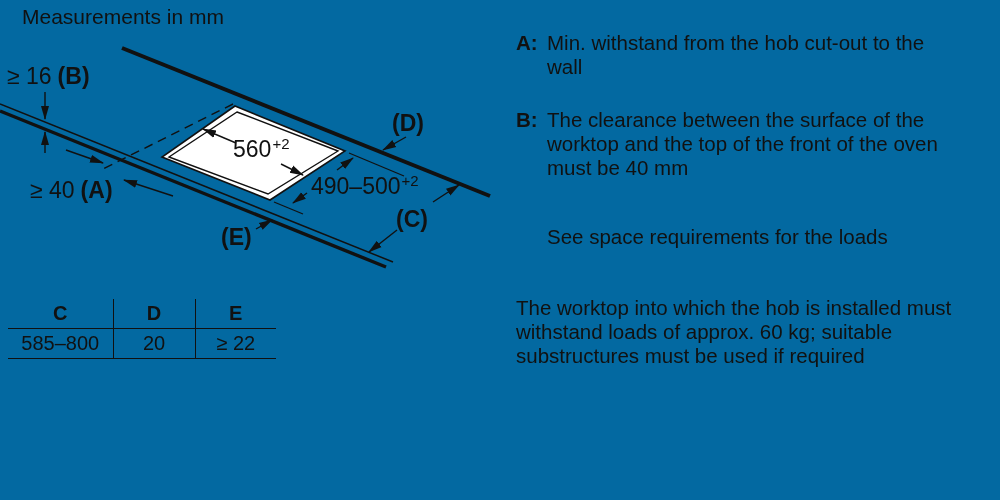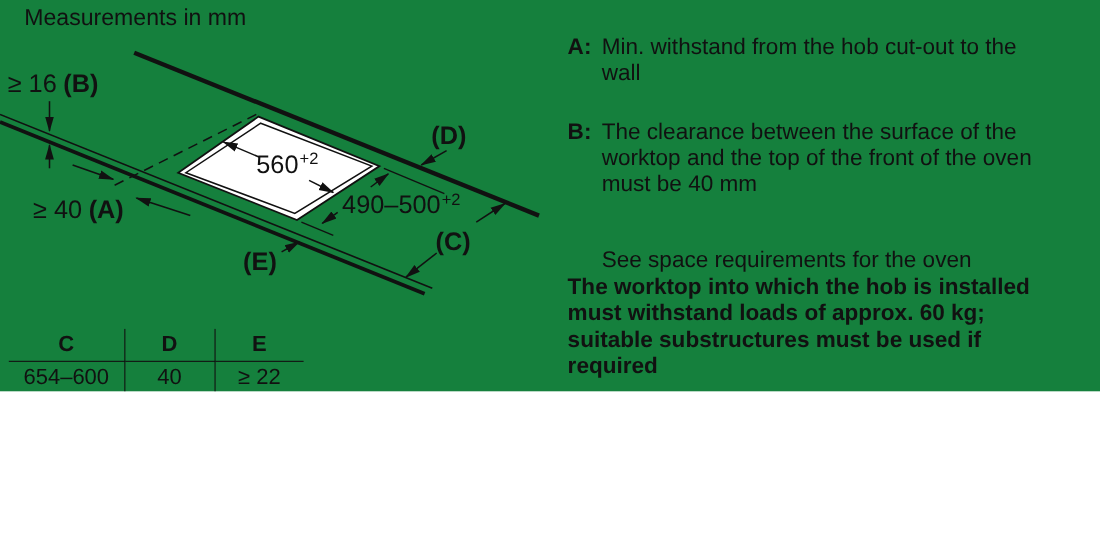--- a/index.html
+++ b/index.html
@@ -3,22 +3,22 @@
 <meta charset="utf-8">
 <style>
   html, body {
     margin: 0; padding: 0;
     background: #ffffff;
     font-family: "Liberation Sans", sans-serif;
     color: #111111;
   }
   .page {
     position: relative;
-    width: 1000px; height: 356px;
-    background: #15803d;
+    width: 1000px; height: 500px;
+    background: #0369a1;
     overflow: hidden;
   }
   .title {
     position: absolute; left: 22px; top: 5px;
     font-size: 21px;
   }
   svg.diagram { position: absolute; left: 0; top: 0; }
 
   
   table.spec-table {
@@ -40,21 +40,21 @@
   
   .notes {
     position: absolute; left: 516px; top: 31px;
     width: 452px; font-size: 20.5px; line-height: 24px;
   }
   .note-item { display: flex; }
   .note-label { flex: 0 0 31px; font-weight: bold; }
   .note-text { width: 392px; }
   .note-b { margin-top: 29px; }
   .see-note { margin-left: 31px; margin-top: 45px; width: 392px; }
-  .load-note { width: 452px; font-weight: bold; }
+  .load-note { margin-top: 47px; width: 452px; }
 </style>
 </head>
 <body>
 
 <div class="page">
 
   <div class="title">Measurements in mm</div>
 
   <svg class="diagram" width="500" height="292" viewBox="0 0 500 292">
     <defs>
@@ -111,33 +111,33 @@
         <col class="col-d">
         <col class="col-e">
       </colgroup>
     <tbody>
         <tr class="hdr">
       <th class="bR">C</th>
       <th class="bR">D</th>
       <th>E</th>
     </tr>
     <tr class="r1">
-      <td class="bR">654–600</td>
-      <td class="bR">40</td>
+      <td class="bR">585–800</td>
+      <td class="bR">20</td>
       <td>≥ 22</td>
     </tr>
   </tbody>
     </table>
 
   <div class="notes">
     <div class="note-item">
       <div class="note-label">A:</div>
       <div class="note-text">Min. withstand from the hob cut-out to the wall</div>
     </div>
     <div class="note-item note-b">
       <div class="note-label">B:</div>
       <div class="note-text">The clearance between the surface of the worktop and the top of the front of the oven must be 40 mm</div>
     </div>
-    <div class="see-note">See space requirements for the oven</div>
+    <div class="see-note">See space requirements for the loads</div>
     <div class="load-note">The worktop into which the hob is installed must withstand loads of approx. 60 kg; suitable substructures must be used if required</div>
   </div>
 
 </div>
 
 </body></html>

